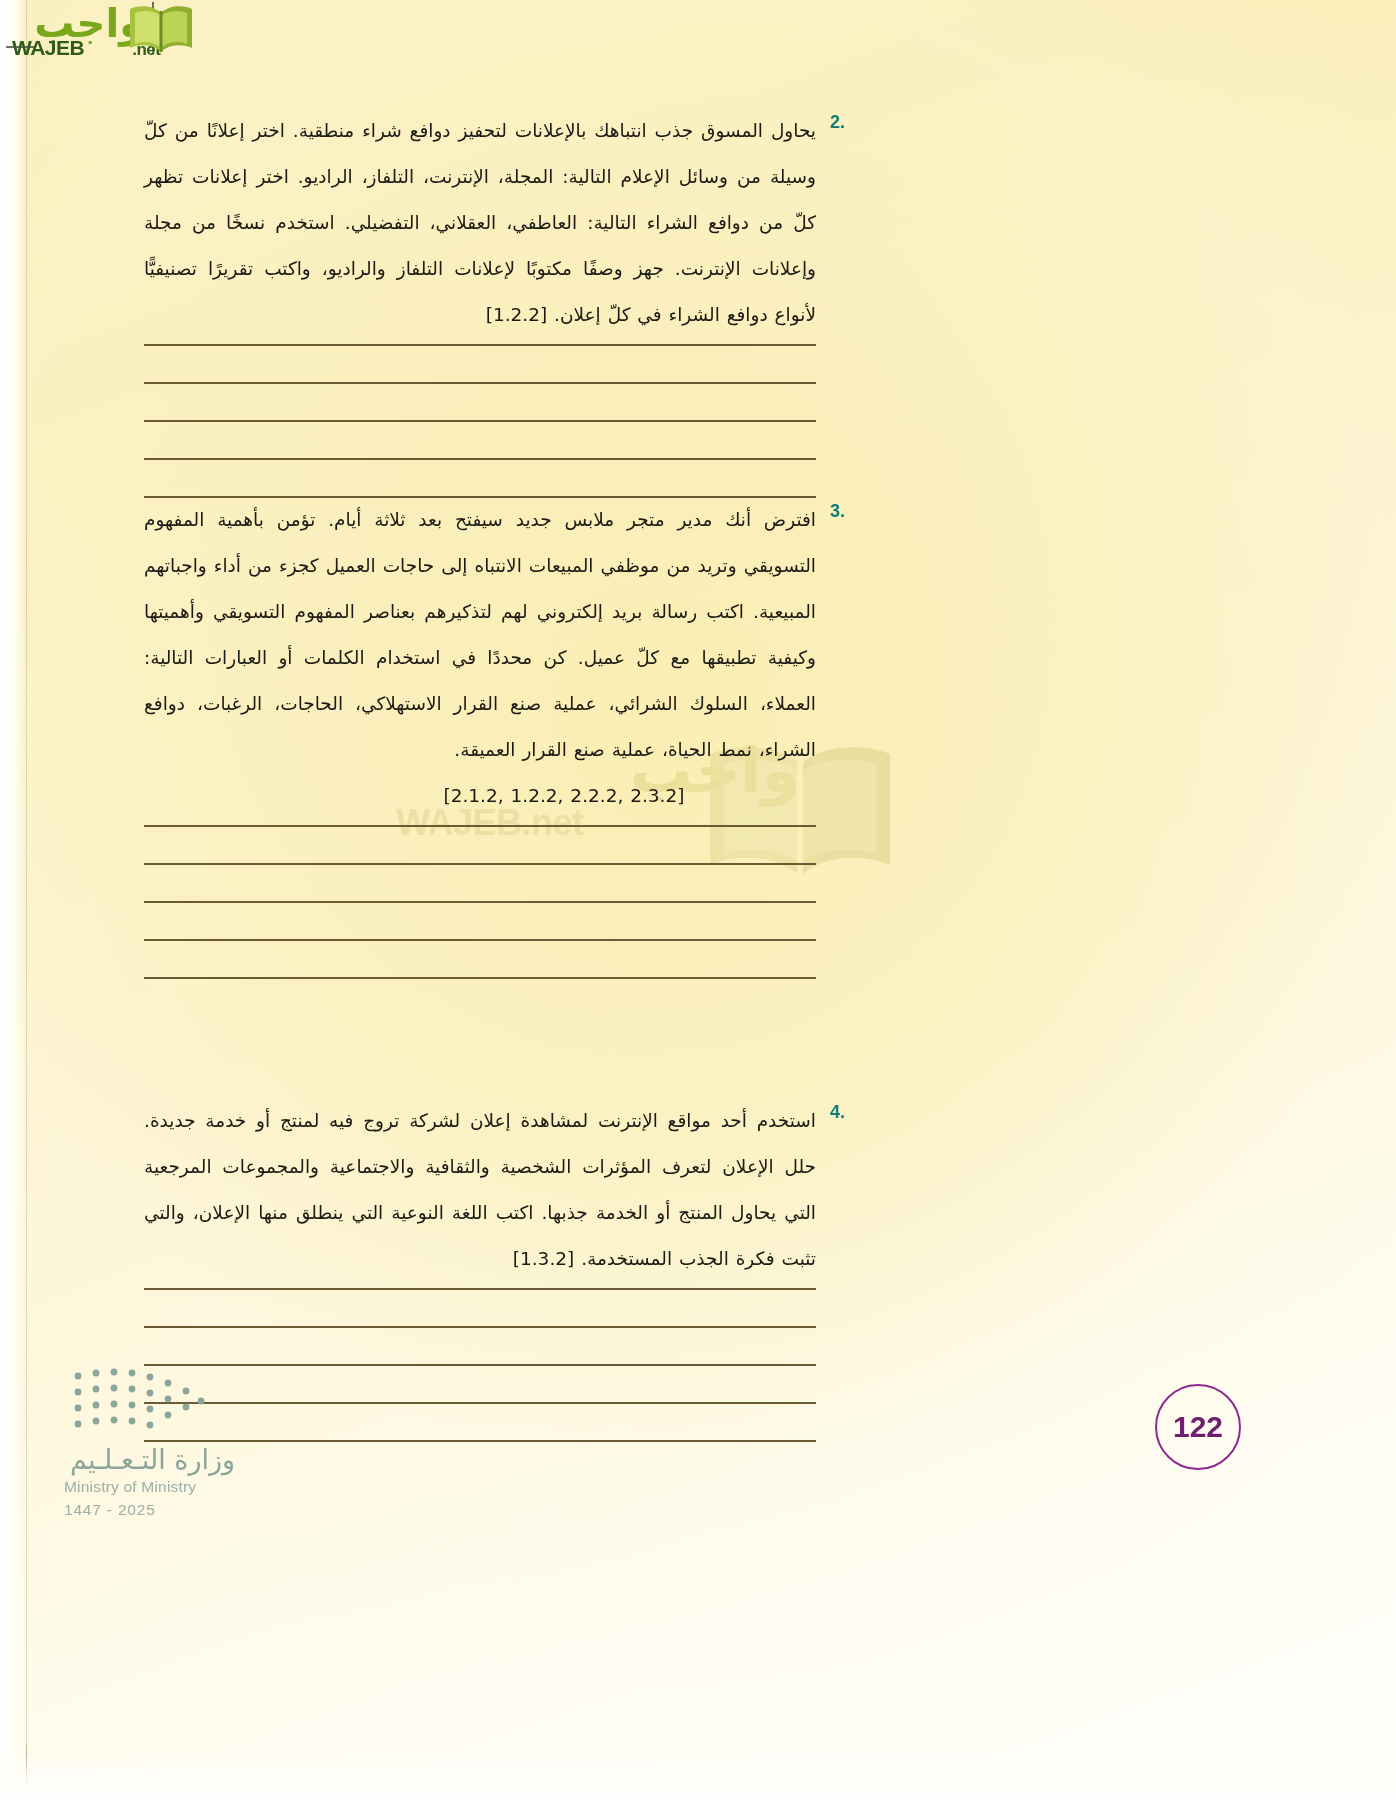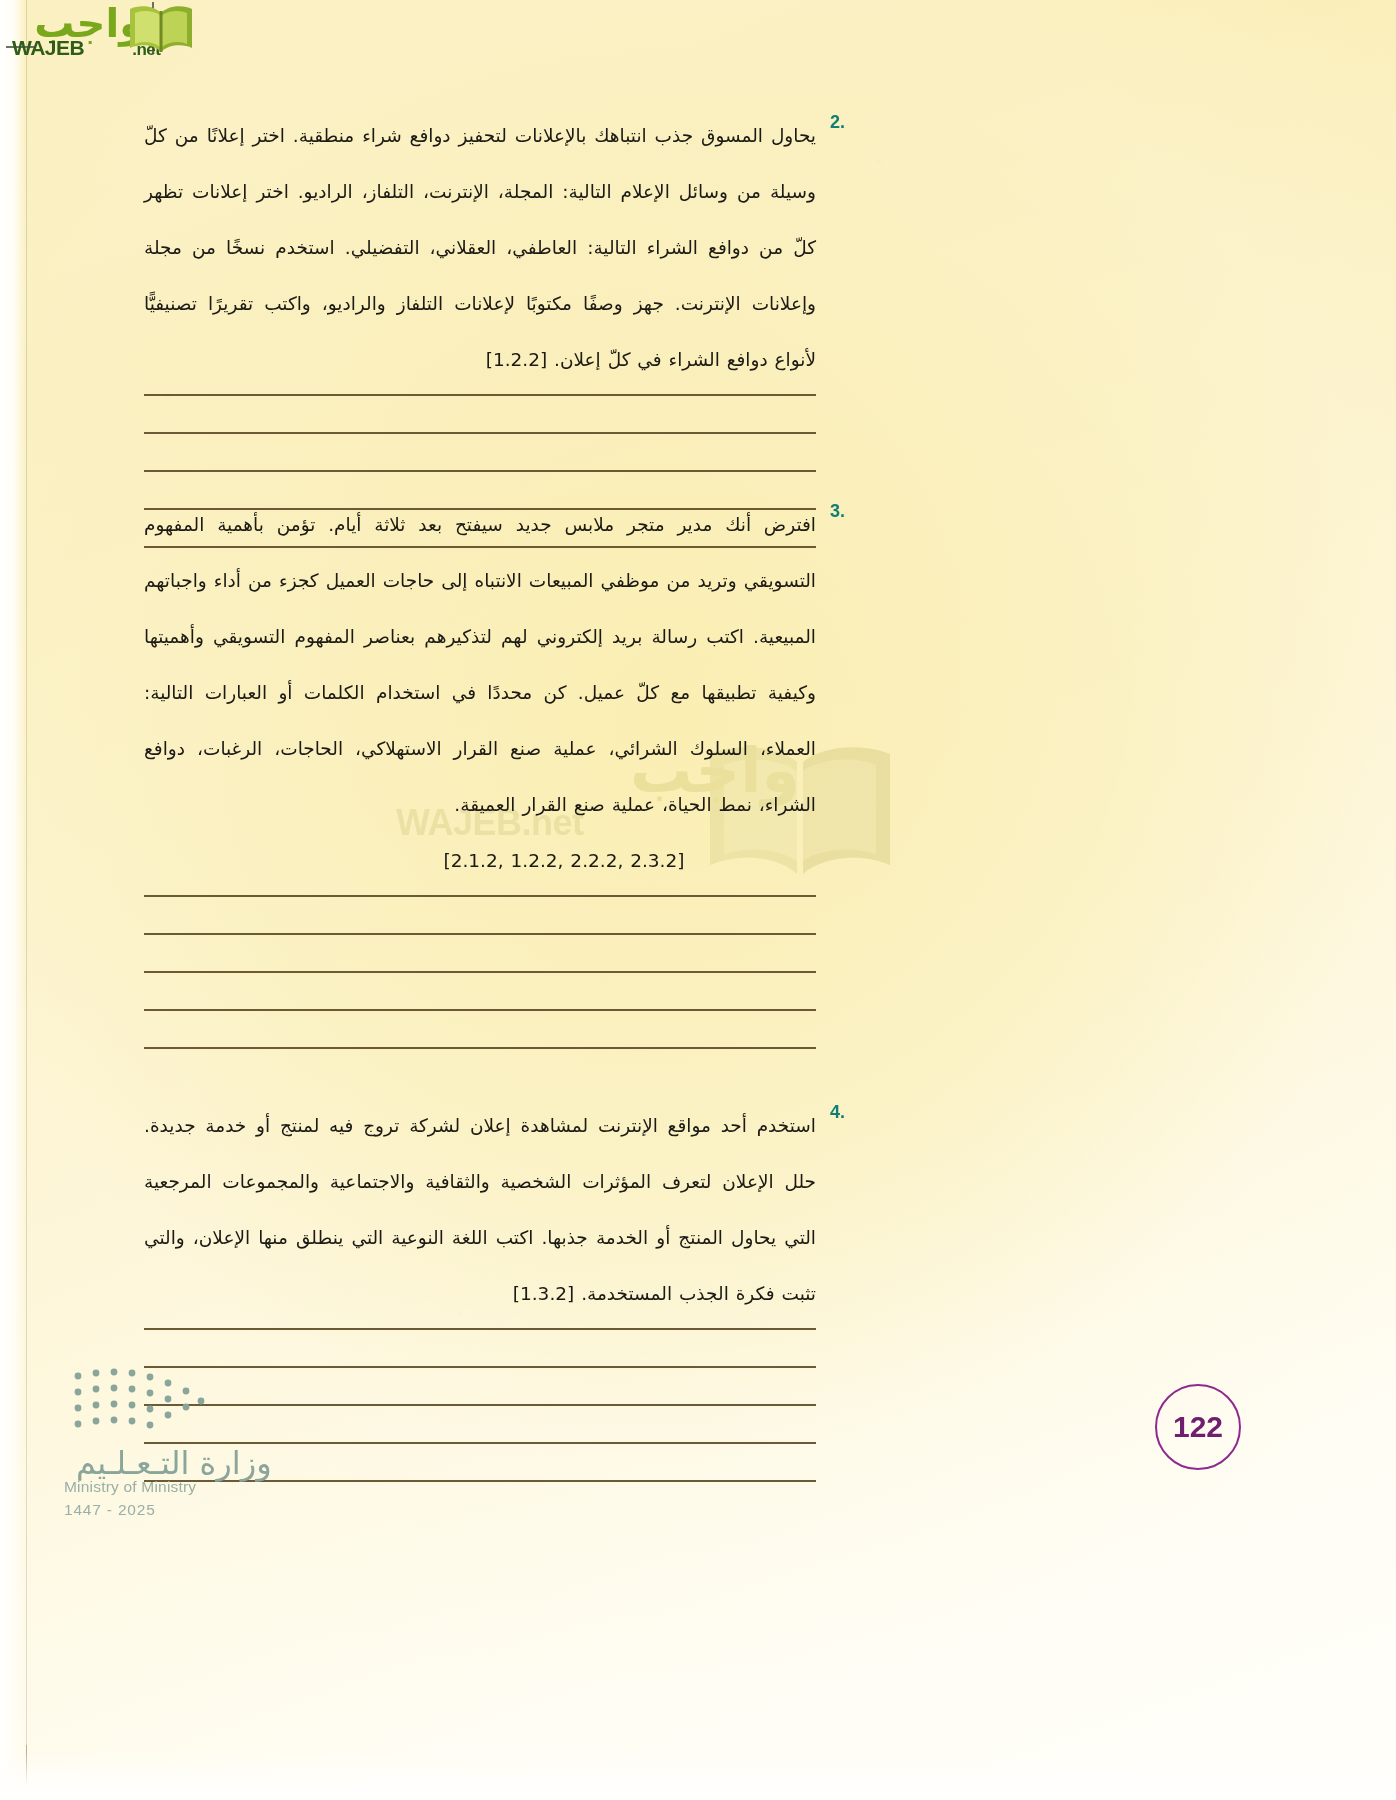--- a/index.html
+++ b/index.html
@@ -68,36 +68,36 @@
   .q{position:absolute;display:flex;flex-direction:row;width:716px;right:536px;}
   .qnum{
     width:30px;flex:0 0 30px;text-align:left;
     color:#0e7f72;font-size:18px;font-weight:bold;
     font-family:"Liberation Sans",sans-serif;
     padding-top:4px;direction:ltr;
   }
   .qbody{flex:1 1 auto;padding-right:14px;}
   .qtext{
     font-family:"DejaVu Sans",sans-serif;
-    font-size:18.5px;line-height:56px;color:#1c1a14;
+    font-size:18.5px;line-height:46px;color:#1c1a14;
     text-align:justify;direction:rtl;
     word-spacing:1px;
   }
   .lines{margin-top:6px;}
   .rule{
     height:0;border-bottom:2px solid #6b5a33;
     margin-bottom:36px;
   }
   .rule:last-child{margin-bottom:0;}
 
   
   #moe{position:absolute;left:60px;top:1368px;width:230px;height:200px;}
   #moe .dots{position:absolute;left:10px;top:0;width:150px;height:62px;}
   #moe .ar{
-    position:absolute;left:16px;top:76px;font-size:32px;color:#8aa59a;
+    position:absolute;left:10px;top:76px;font-size:27px;color:#8aa59a;
     font-family:"DejaVu Sans",sans-serif;direction:rtl;letter-spacing:2px;white-space:nowrap;
   }
   #moe .en{
     position:absolute;left:4px;top:110px;font-size:15.5px;color:#9aafa6;
     font-family:"Liberation Sans",sans-serif;letter-spacing:.2px;white-space:nowrap;
   }
   #moe .yr{
     position:absolute;left:4px;top:133px;font-size:15.5px;color:#9aafa6;
     font-family:Liberation Sans, sans-serif;letter-spacing:.8px;white-space:nowrap;
   }

